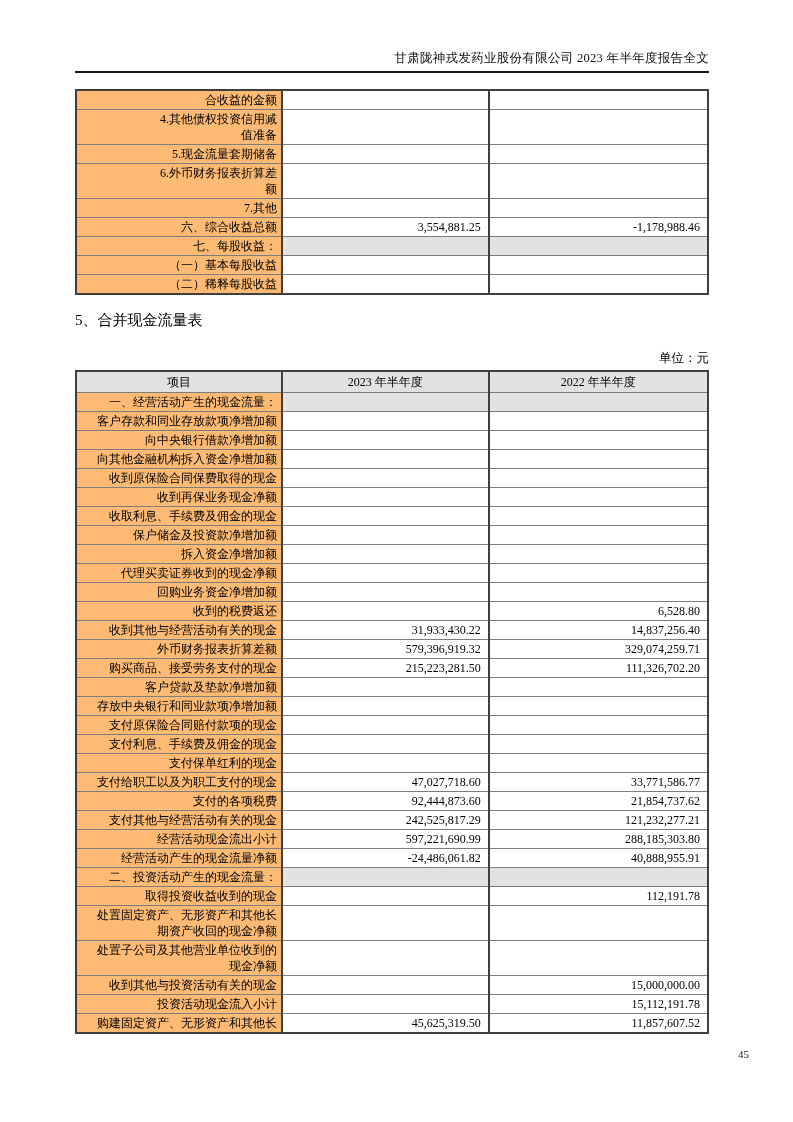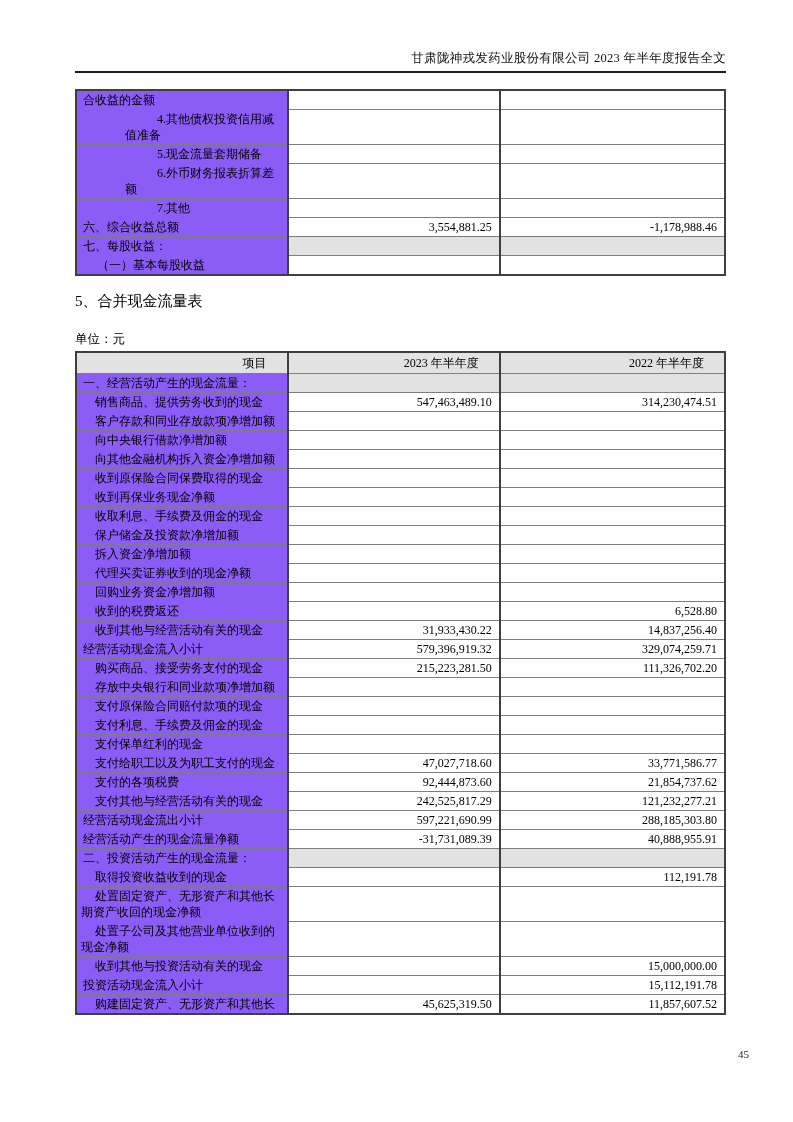--- a/index.html
+++ b/index.html
@@ -6,21 +6,21 @@
   .page {
     position: relative;
     width: 793px;
     height: 1122px;
     background: #ffffff;
     font-family: "Liberation Serif", "DejaVu Serif", serif;
     color: #000000;
     overflow: hidden;
     box-sizing: border-box;
   }
-  .content { margin-left: 75px; margin-right: 67px; }
+  .content { margin-left: 75px; margin-right: 84px; }
 
   .report-header { padding-top: 50px; }
   .header-title {
     text-align: right;
     font-size: 12.5px;
     line-height: 16px;
     color: #111111;
     letter-spacing: 0.3px;
   }
   .header-rule {
@@ -44,41 +44,41 @@
     border-bottom: 1px solid #7d7d7d;
     border-left: 2px solid #3f3f3f;
     border-right: 2px solid #3f3f3f;
     padding: 1px 4px;
     vertical-align: middle;
     overflow: hidden;
   }
   .doc-table th {
     background: #e2e2e2;
     font-weight: normal;
-    text-align: right;
-    padding: 2px 20px;
-  }
-  .doc-table td.lbl { background: #8b5cf6; text-align: left; }
+    text-align: center;
+    padding: 2px 12px;
+  }
+  .doc-table td.lbl { background: #fdba74; text-align: right; }
   .doc-table td.val { background: #ffffff; text-align: right; padding-right: 7px; }
   .doc-table tr.sec td.val { background: #e2e2e2; }
   td.ind0 { text-indent: 2px; }
   td.ind1 { text-indent: 14px; }
   td.ind1b { text-indent: 16px; }
   td.ind2 { text-indent: 32px; padding-left: 48px; }
 
   .section-title {
     margin-top: 16px;
     font-size: 15px;
     font-weight: normal;
     color: #000000;
   }
   .unit-label {
     margin-top: 20px;
     margin-bottom: 2px;
-    text-align: left;
+    text-align: right;
     font-size: 12.5px;
   }
   .page-number {
     position: absolute;
     right: 44px;
     bottom: 62px;
     font-size: 11px;
     color: #222222;
   }
 </style>
@@ -130,20 +130,25 @@
             <td class="val">3,554,881.25</td>
             <td class="val">-1,178,988.46</td>
           </tr>
           <tr class="sec">
             <td class="lbl ind0">七、每股收益：</td>
             <td class="val"></td>
             <td class="val"></td>
           </tr>
           <tr>
             <td class="lbl ind1b">（一）基本每股收益</td>
+            <td class="val"></td>
+            <td class="val"></td>
+          </tr>
+          <tr>
+            <td class="lbl ind1b">（二）稀释每股收益</td>
             <td class="val"></td>
             <td class="val"></td>
           </tr>
         </tbody>
     </table>
 
     <div class="section-title">5、合并现金流量表</div>
 
     <div class="unit-label">单位：元</div>
 
@@ -160,25 +165,20 @@
           <th>2022 年半年度</th>
         </tr>
       </thead>
       <tbody id="t2-body">
           <tr class="sec">
             <td class="lbl ind0">一、经营活动产生的现金流量：</td>
             <td class="val"></td>
             <td class="val"></td>
           </tr>
           <tr>
-            <td class="lbl ind1">销售商品、提供劳务收到的现金</td>
-            <td class="val">547,463,489.10</td>
-            <td class="val">314,230,474.51</td>
-          </tr>
-          <tr>
             <td class="lbl ind1">客户存款和同业存放款项净增加额</td>
             <td class="val"></td>
             <td class="val"></td>
           </tr>
           <tr>
             <td class="lbl ind1">向中央银行借款净增加额</td>
             <td class="val"></td>
             <td class="val"></td>
           </tr>
           <tr>
@@ -225,30 +225,35 @@
             <td class="lbl ind1">收到的税费返还</td>
             <td class="val"></td>
             <td class="val">6,528.80</td>
           </tr>
           <tr>
             <td class="lbl ind1">收到其他与经营活动有关的现金</td>
             <td class="val">31,933,430.22</td>
             <td class="val">14,837,256.40</td>
           </tr>
           <tr>
-            <td class="lbl ind0">经营活动现金流入小计</td>
+            <td class="lbl ind0">外币财务报表折算差额</td>
             <td class="val">579,396,919.32</td>
             <td class="val">329,074,259.71</td>
           </tr>
           <tr>
             <td class="lbl ind1">购买商品、接受劳务支付的现金</td>
             <td class="val">215,223,281.50</td>
             <td class="val">111,326,702.20</td>
           </tr>
           <tr>
+            <td class="lbl ind1">客户贷款及垫款净增加额</td>
+            <td class="val"></td>
+            <td class="val"></td>
+          </tr>
+          <tr>
             <td class="lbl ind1">存放中央银行和同业款项净增加额</td>
             <td class="val"></td>
             <td class="val"></td>
           </tr>
           <tr>
             <td class="lbl ind1">支付原保险合同赔付款项的现金</td>
             <td class="val"></td>
             <td class="val"></td>
           </tr>
           <tr>
@@ -276,21 +281,21 @@
             <td class="val">242,525,817.29</td>
             <td class="val">121,232,277.21</td>
           </tr>
           <tr>
             <td class="lbl ind0">经营活动现金流出小计</td>
             <td class="val">597,221,690.99</td>
             <td class="val">288,185,303.80</td>
           </tr>
           <tr>
             <td class="lbl ind0">经营活动产生的现金流量净额</td>
-            <td class="val">-31,731,089.39</td>
+            <td class="val">-24,486,061.82</td>
             <td class="val">40,888,955.91</td>
           </tr>
           <tr class="sec">
             <td class="lbl ind0">二、投资活动产生的现金流量：</td>
             <td class="val"></td>
             <td class="val"></td>
           </tr>
           <tr>
             <td class="lbl ind1">取得投资收益收到的现金</td>
             <td class="val"></td>

